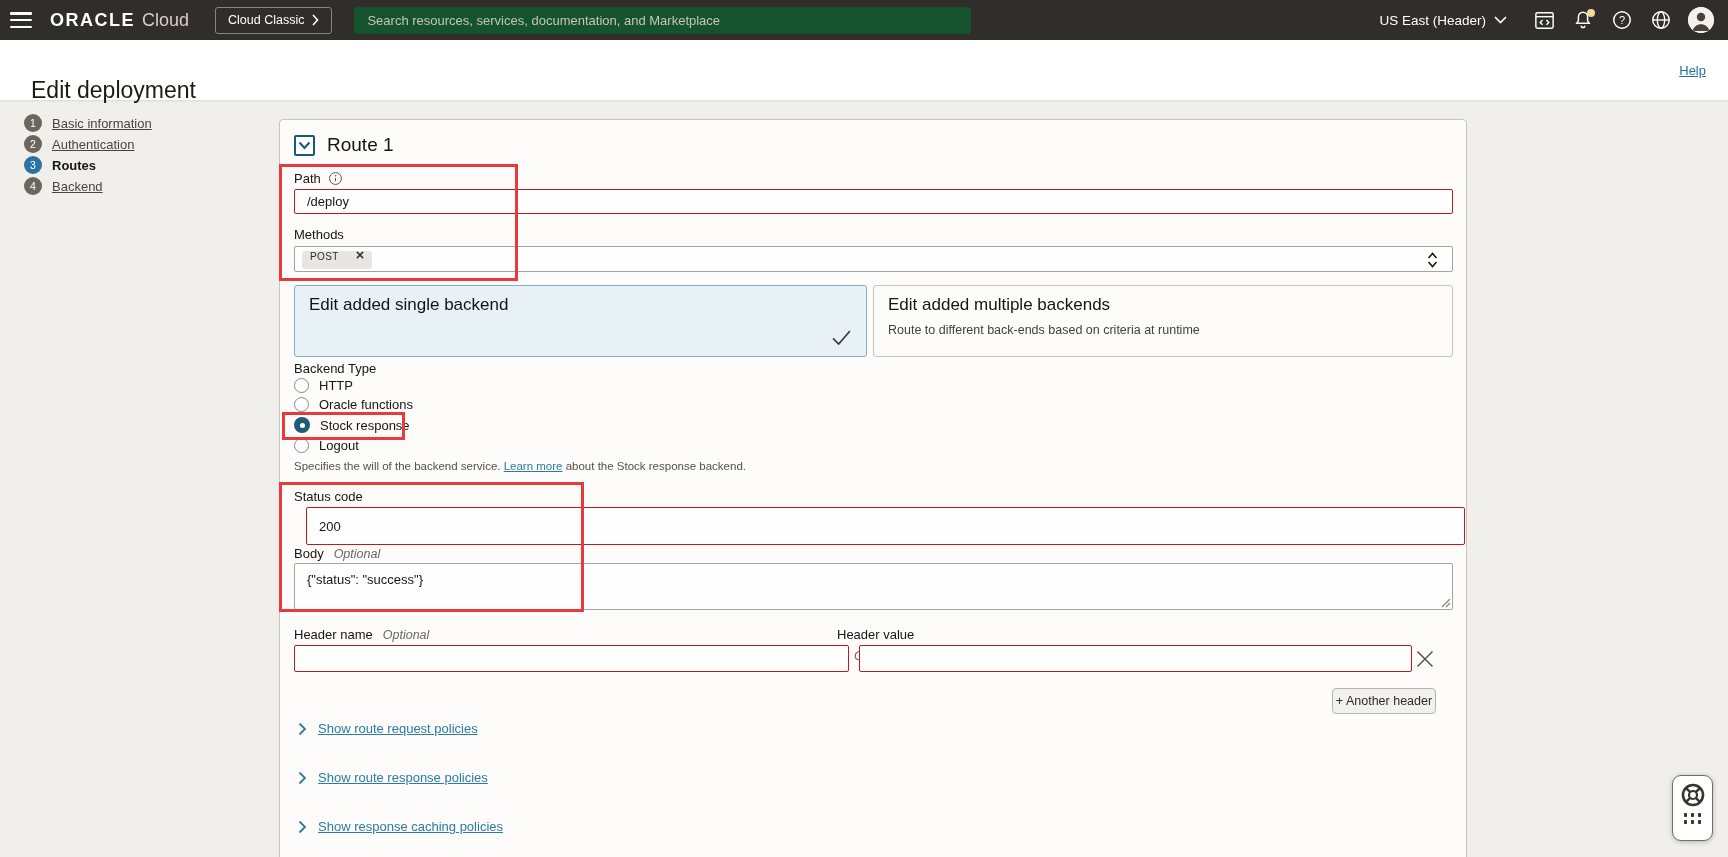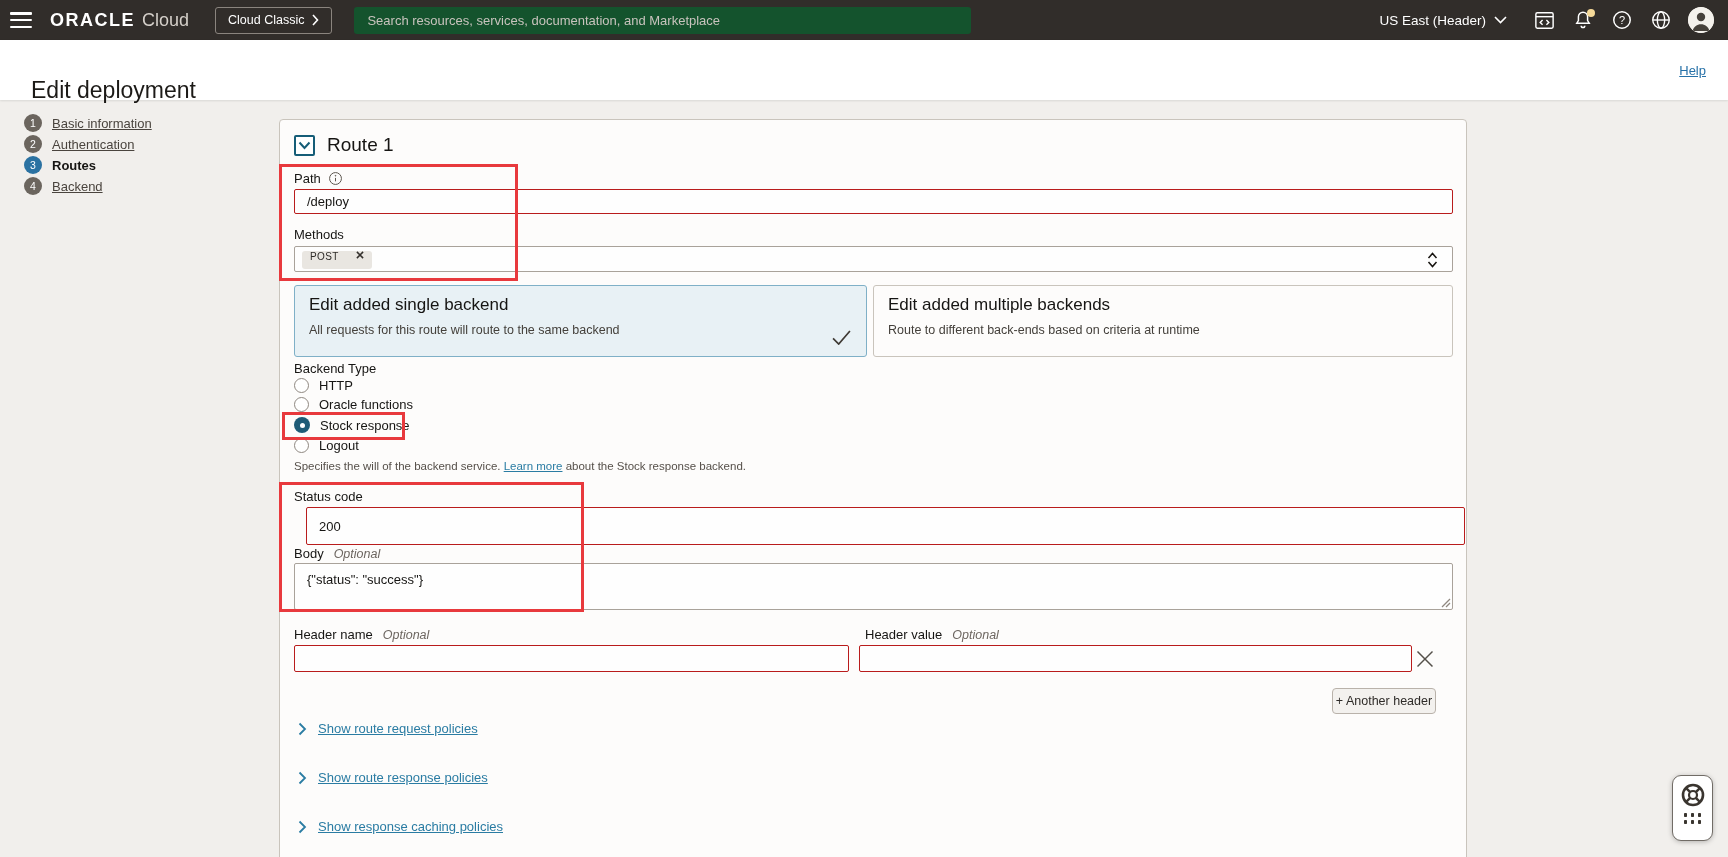--- a/index.html
+++ b/index.html
@@ -209,21 +209,20 @@
       <span class="spinner">
         <svg width="11" height="16" viewBox="0 0 11 16" fill="none" stroke="#16130f" stroke-width="1.5">
             <polyline points="1.5,6 5.5,1.5 9.5,6"></polyline>
             <polyline points="1.5,10 5.5,14.5 9.5,10"></polyline>
           </svg>
       </span>
     </div>
 
     <div class="bcard sel" style="left:14px; width:573px;">
       <div class="bcard-title">Edit added single backend</div>
-      <div class="bcard-sub">All requests for this route will route to the same backend</div>
       <svg class="bcard-check" width="19" height="15" viewBox="0 0 20 16">
           <polyline points="1,9 7,15 19,1" fill="none" stroke="#3f3a34" stroke-width="1.8"></polyline>
         </svg>
     </div>
     <div class="bcard unsel" style="left:593px; width:580px;">
       <div class="bcard-title">Edit added multiple backends</div>
       <div class="bcard-sub">Route to different back-ends based on criteria at runtime</div>
     </div>
 
     <div class="flabel" style="top:241px;">Backend Type</div>
@@ -258,21 +257,21 @@
     <textarea class="tarea" style="left: 14px; top: 443px; width: 1159px; height: 47px;">{"status": "success"}</textarea>
     <svg class="grip" style="left:1161px; top:478px;" width="10" height="10" viewBox="0 0 10 10">
         <line x1="1" y1="9" x2="9" y2="1" stroke="#8f8881" stroke-width="1.2"></line>
         <line x1="5" y1="9" x2="9" y2="5" stroke="#8f8881" stroke-width="1.2"></line>
       </svg>
 
     <div class="flabel" style="top:507px;">
       <span>Header name</span>
       <span class="optional">Optional</span>
     </div>
-    <div class="flabel" style="left:585px; top:507px;">
+    <div class="flabel" style="left:557px; top:507px;flex-direction:column;">
       <span>Header value</span>
       <span class="optional">Optional</span>
     </div>
     <input class="tinput" style="left: 14px; top: 525px; width: 555px; height: 27px;">
     <input class="tinput" style="left: 579px; top: 525px; width: 553px; height: 27px;">
     <svg class="xclose" viewBox="0 0 18 18">
         <line x1="1.5" y1="1.5" x2="16.5" y2="16.5" stroke="#55504a" stroke-width="1.5"></line>
         <line x1="16.5" y1="1.5" x2="1.5" y2="16.5" stroke="#55504a" stroke-width="1.5"></line>
       </svg>
 

